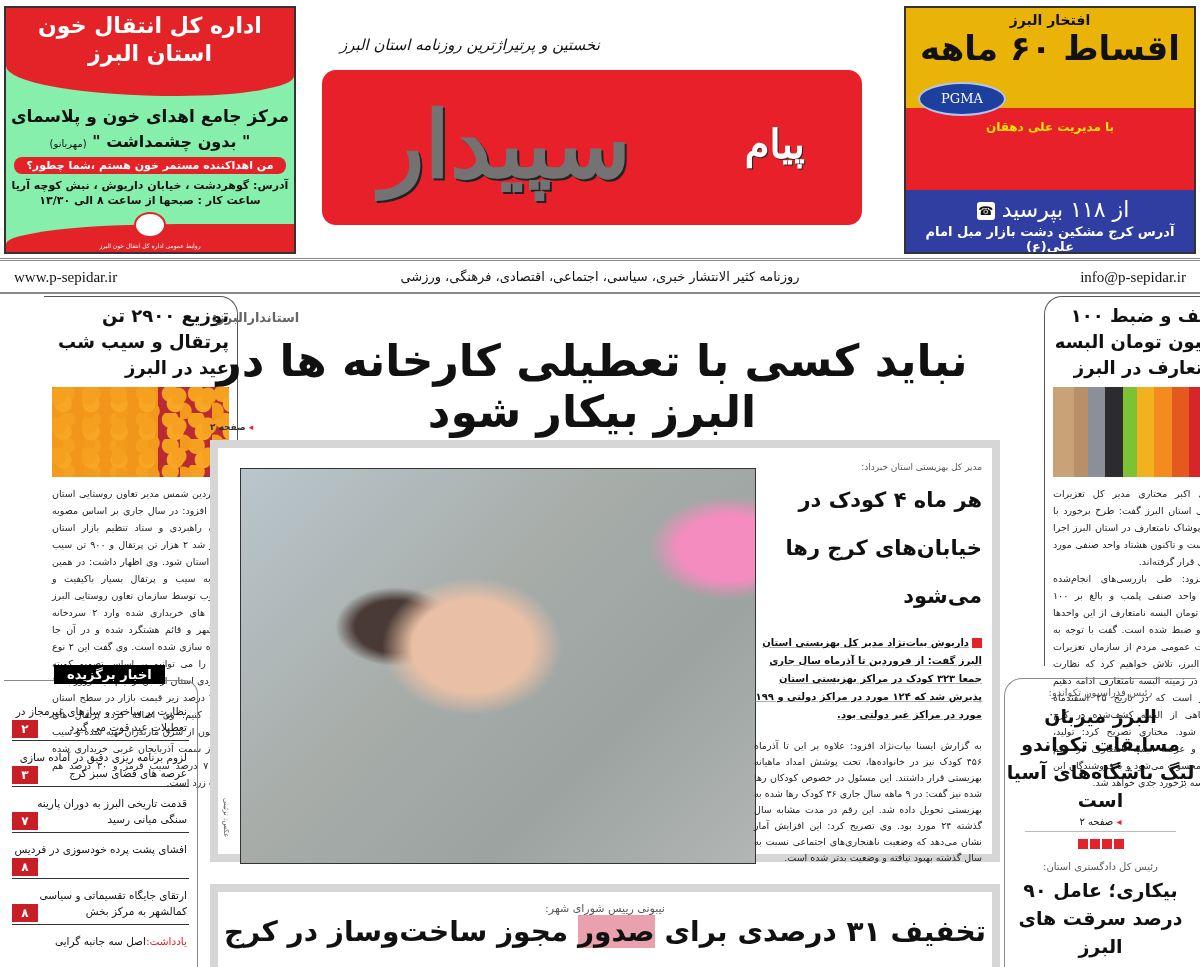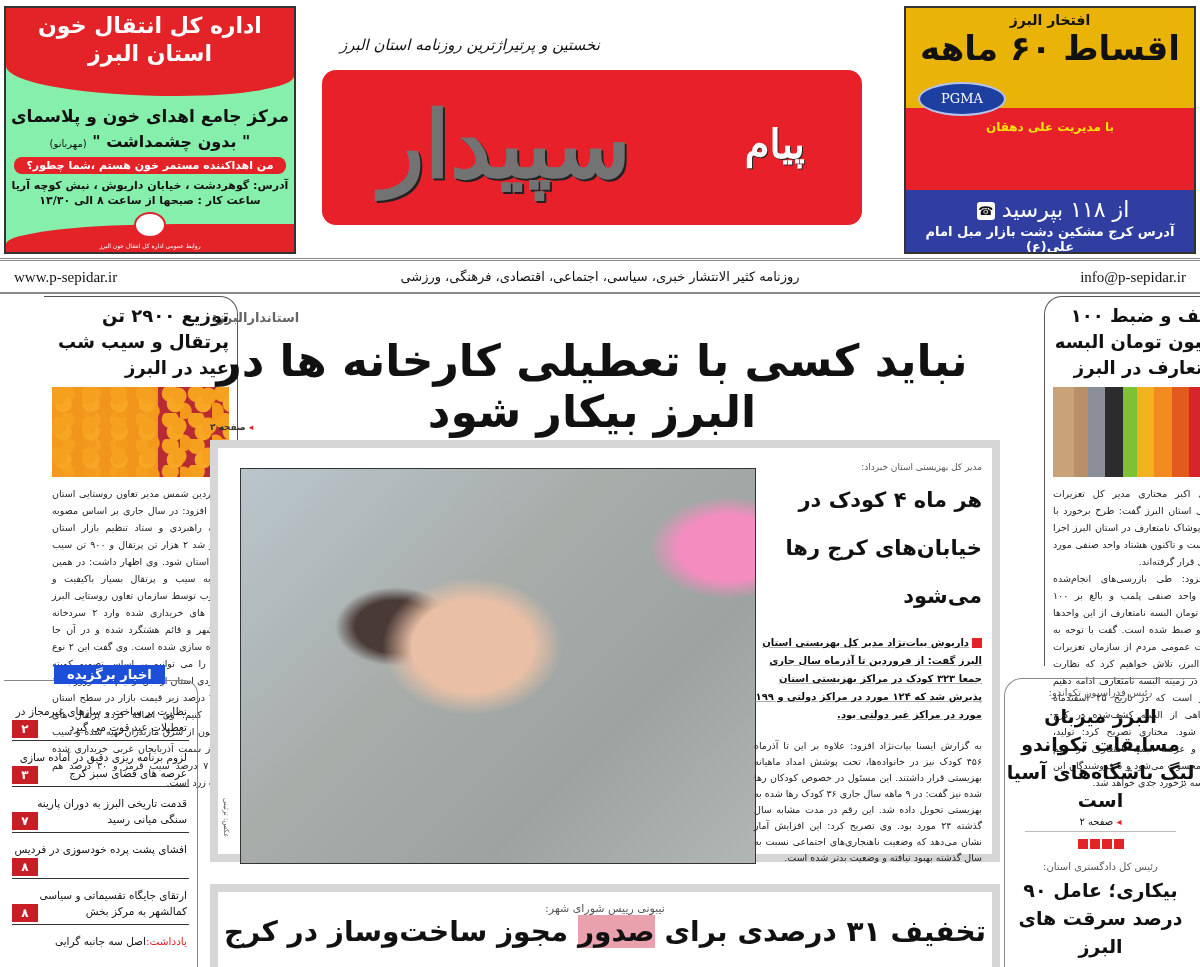--- a/index.html
+++ b/index.html
@@ -52,21 +52,21 @@
       radial-gradient(circle at 20% 30%, #f6a020 8px, transparent 9px),
       radial-gradient(circle at 40% 60%, #f7a723 8px, transparent 9px),
       radial-gradient(circle at 10% 75%, #f39a1c 8px, transparent 9px),
       radial-gradient(circle at 55% 25%, #f5a01f 8px, transparent 9px),
       linear-gradient(90deg, #f1961b 0 60%, #b92a35 60% 100%); background-size: 30px 30px, 28px 28px, 32px 32px, 26px 26px, 100% 100%; }
   .photo-clothes { margin: 2px 8px; height: 90px; background: linear-gradient(90deg, #c9a278 0 12%, #b88f68 12% 20%, #8a8f99 20% 30%, #2c2b2e 30% 40%, #7dc234 40% 48%, #f2b21e 48% 58%, #f38b1f 58% 68%, #e45a1e 68% 78%, #d6262a 78% 90%, #b31d27 90% 100%); }
   .body-text { font-size: 9.5px; line-height: 17px; padding: 6px 8px; text-align: justify; color: #222; }
   .bullet { display: inline-block; width: 10px; height: 10px; background: #e32328; margin-left: 3px; vertical-align: middle; }
 
   .picks { left: 4px; top: 680px; width: 194px; height: 287px; border: 1.5px solid #888; border-left: none; border-bottom: none; border-radius: 0 14px 0 0; }
-  .picks .title { position: absolute; top: -16px; left: 50px; background: #1d4ed8; color: #fff; font-weight: bold; font-size: 13px; padding: 2px 13px; }
+  .picks .title { position: absolute; top: -16px; left: 50px; background: #000000; color: #fff; font-weight: bold; font-size: 13px; padding: 2px 13px; }
   .pick { position: relative; border-bottom: 1px solid #333; margin: 0 8px; padding: 8px 0 4px; height: 46px; }
   .pick .t { font-size: 10.5px; line-height: 16px; text-align: right; padding-right: 2px; }
   .pick .n { position: absolute; left: 0; bottom: 2px; width: 26px; height: 18px; background: #c81e26; color: #fff; font-weight: bold; font-size: 12px; text-align: center; line-height: 18px; }
   .pick .red { color: #e32328; }
 
   
   .kicker { left: 212px; top: 310px; width: 790px; text-align: left; font-size: 13px; color: #666; font-weight: bold; }
   .mainhead { left: 197px; top: 335px; width: 790px; text-align: center; font-size: 44px; font-weight: 900; letter-spacing: -1px; }
   .pageref { left: 210px; top: 422px; font-size: 9px; color: #333; }
   .pageref span { color: #e32328; }

